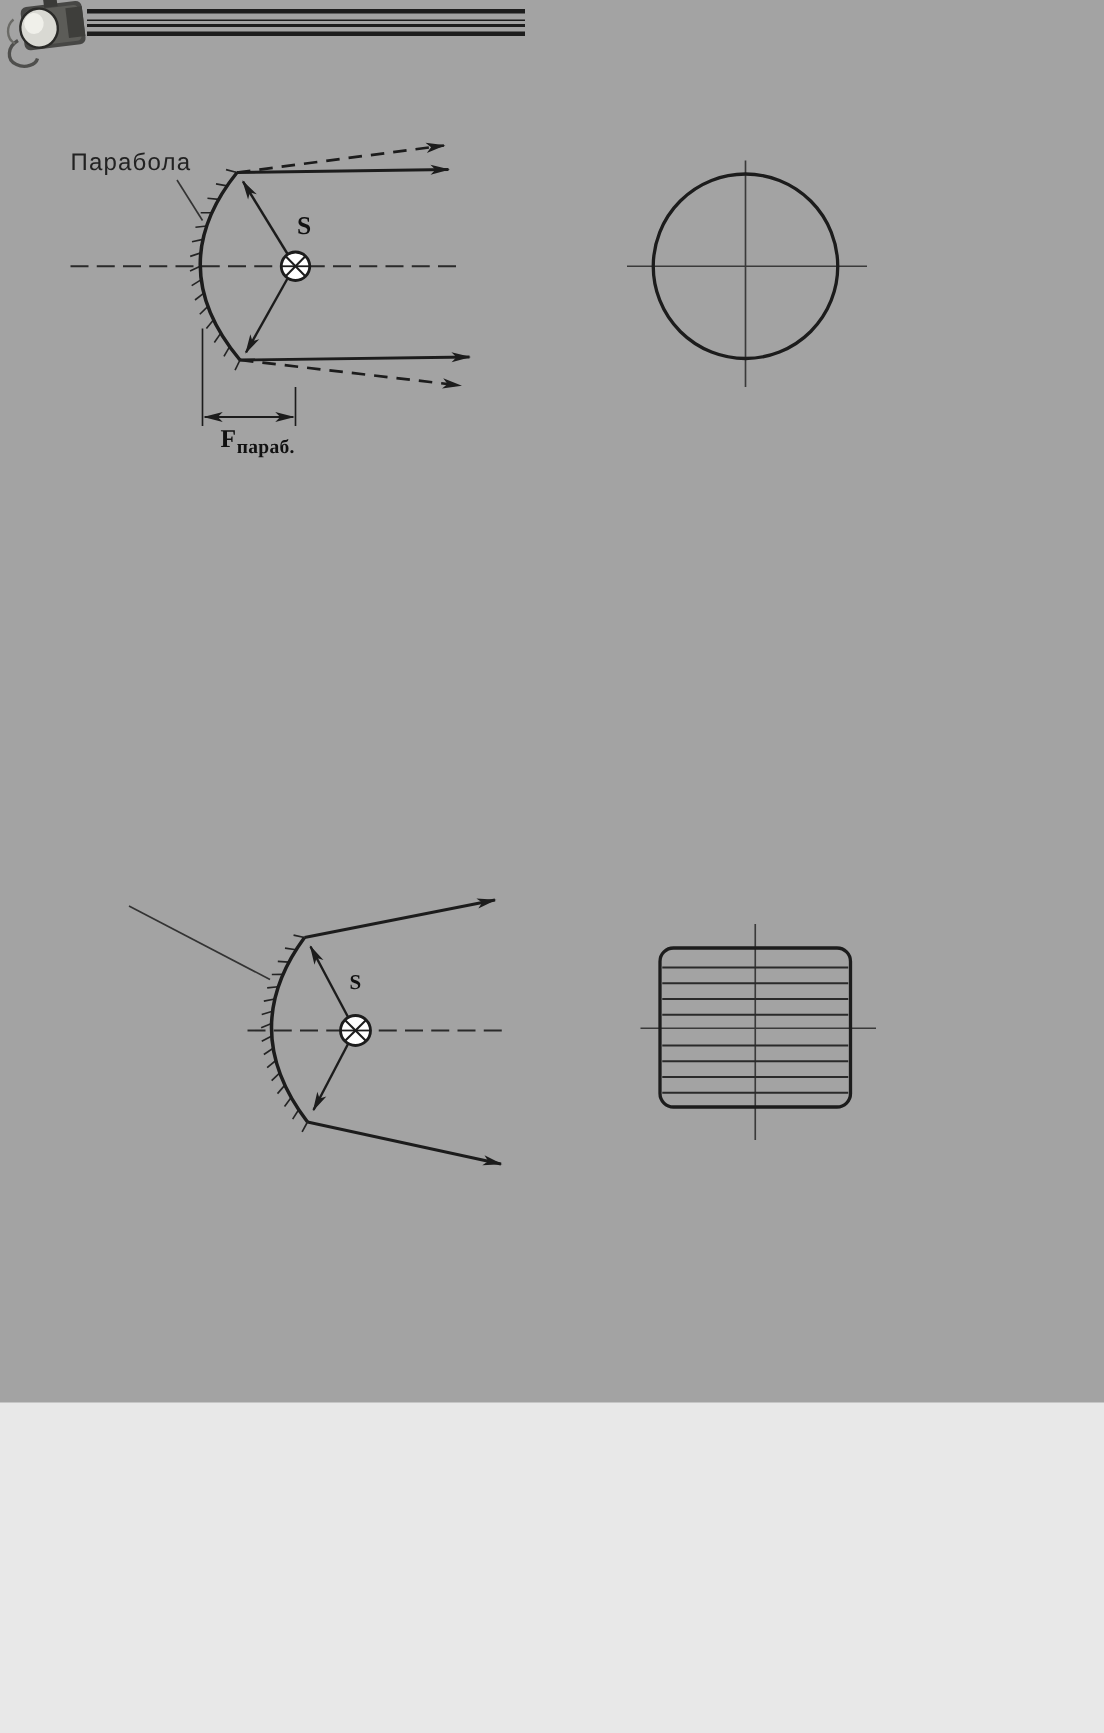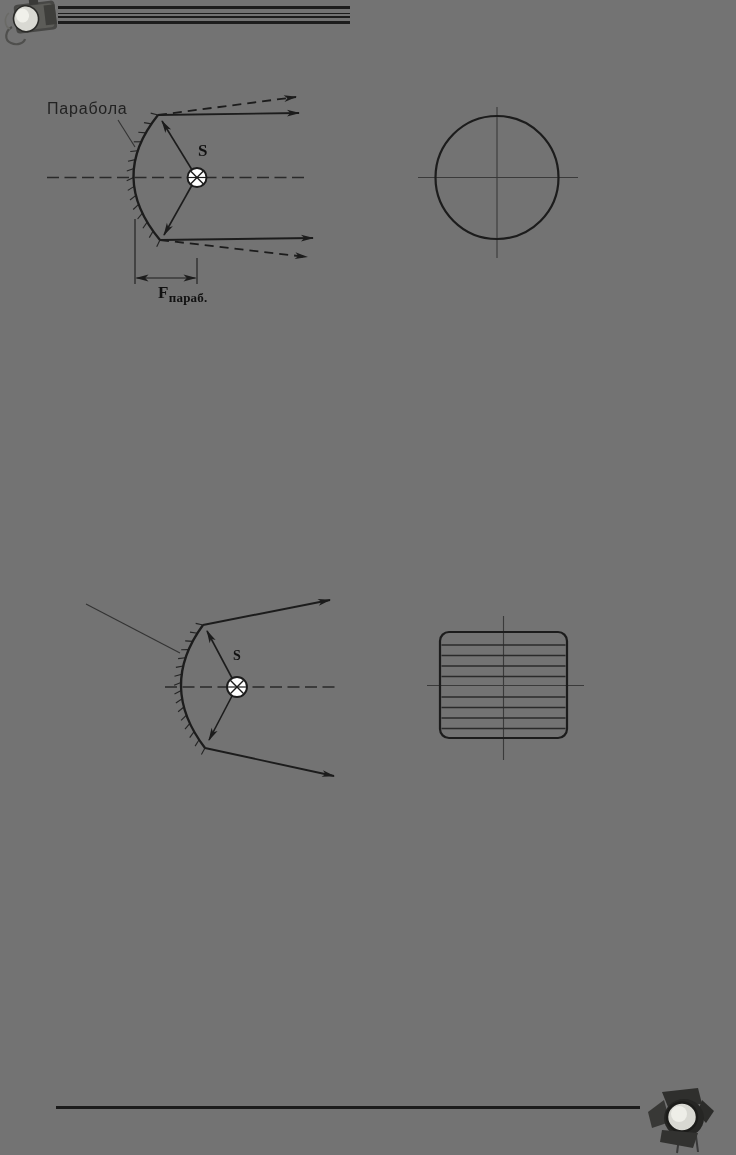--- a/index.html
+++ b/index.html
@@ -1,40 +1,40 @@
 <!DOCTYPE html>
 <html><head>
 <meta charset="utf-8">
 <style>
   html,body{margin:0;padding:0;}
   body{background:#e8e8e8;font-family:"Liberation Sans",sans-serif;}
   .page{
     position:relative;
-    width:736px;height:1155px;
+    width:736px;height:935px;
     margin:0 auto;
-    background:#737373;
+    background:#a3a3a3;
     overflow:hidden;
   }
   .hrule{position:absolute;left:58px;width:292px;background:#1d1d1d;}
   .hrule.r1{top:6px;height:2.5px;}
   .hrule.r2{top:12.5px;height:1.6px;}
   .hrule.r3{top:16.2px;height:1.6px;}
   .hrule.r4{top:21px;height:2.5px;}
   .bottom-rule{position:absolute;left:56px;top:1106px;width:584px;height:2.6px;background:#1b1b1b;}
   .fig-svg{position:absolute;left:0;}
   #fig1-svg{top:75px;width:736px;height:235px;}
   #fig2-svg{top:590px;width:736px;height:200px;}
   .lbl{position:absolute;color:#222;white-space:nowrap;}
   .sans-lbl{font-family:"Liberation Sans",sans-serif;}
   .serif-lbl{font-family:"Liberation Serif",serif;font-weight:bold;color:#111;}
   #lbl-parabola{left:47px;top:100px;font-size:16px;letter-spacing:0.8px;}
   #lbl-cylinder{left:20px;top:551px;font-size:17px;line-height:21px;letter-spacing:0.4px;}
   #lbl-s1{left:198px;top:141px;font-size:17px;}
   #lbl-s2{left:233px;top:648px;font-size:14px;}
-  #lbl-focal{left:158px;top:283px;font-size:17px;letter-spacing:0.4px;text-align:center;}
+  #lbl-focal{left:147px;top:283px;font-size:17px;letter-spacing:0.4px;text-align:center;}
   #lbl-focal .sub{font-size:13px;position:relative;top:4px;letter-spacing:0.2px;}
   .icon-svg{position:absolute;}
   #header-icon{left:2px;top:0;width:56px;height:48px;}
   #footer-icon{left:646px;top:1086px;width:70px;height:69px;}
 </style>
 </head>
 <body>
 
 <div class="page">
 

